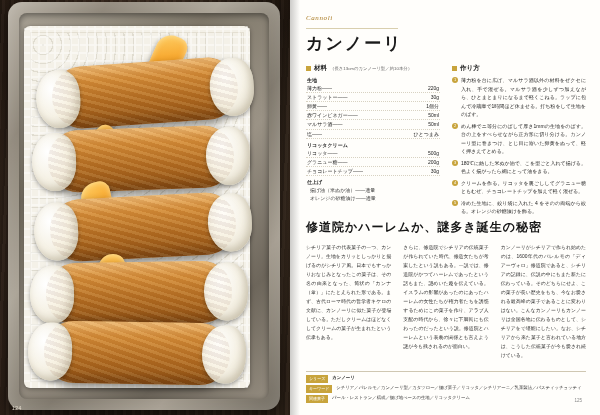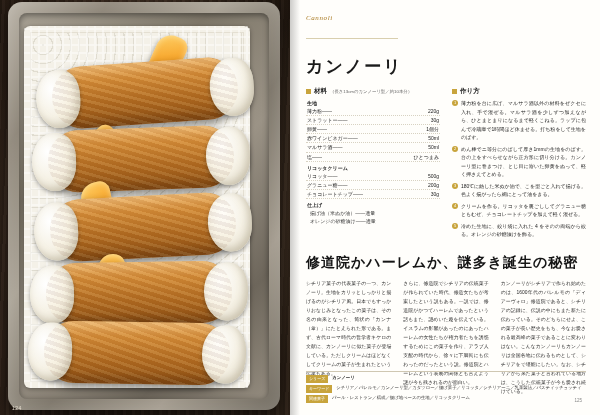--- a/index.html
+++ b/index.html
@@ -146,22 +146,22 @@
     background: linear-gradient(90deg, rgba(0,0,0,0.20), rgba(0,0,0,0));
     pointer-events:none;
   }
   .eyebrow{
     font-family:"Liberation Serif", serif;
     font-style: italic;
     font-size:7px;
     color:#a8781f;
     letter-spacing:.6px;
     border-bottom: 1px solid #d9cfae;
-    padding-bottom:16px;
-    margin-bottom:16px;
+    padding-bottom:6px;
+    margin-bottom:3px;
     width: 92px;
   }
   .title{
     font-family:"Liberation Serif", serif;
     font-size:17px;
     letter-spacing:2px;
     color:#1b1b1b;
     margin: 0 0 9px 0;
     font-weight:700;
   }
@@ -207,23 +207,23 @@
   ol.steps li::before{
     counter-increment: st;
     content: counter(st);
     position:absolute; left:0; top:1px;
     width:6px; height:6px; border-radius:50%;
     background:#c8a43c; color:#fff;
     font-size:4px; line-height:6px; text-align:center;
   }
   .essay-title{
     font-family:"Liberation Serif", serif;
-    font-size:14px; font-weight:700; color:#151515;
+    font-size:12px; font-weight:700; color:#151515;
     letter-spacing:1px;
-    margin: 12px 0 7px 0;
+    margin: 0 0 7px 0;
   }
   .essay{
     display:flex; gap:12px;
   }
   .essay p{
     width:142px;
     margin:0;
     font-size:4.9px;
     line-height:1.85;
     color:#2a2a2a;

